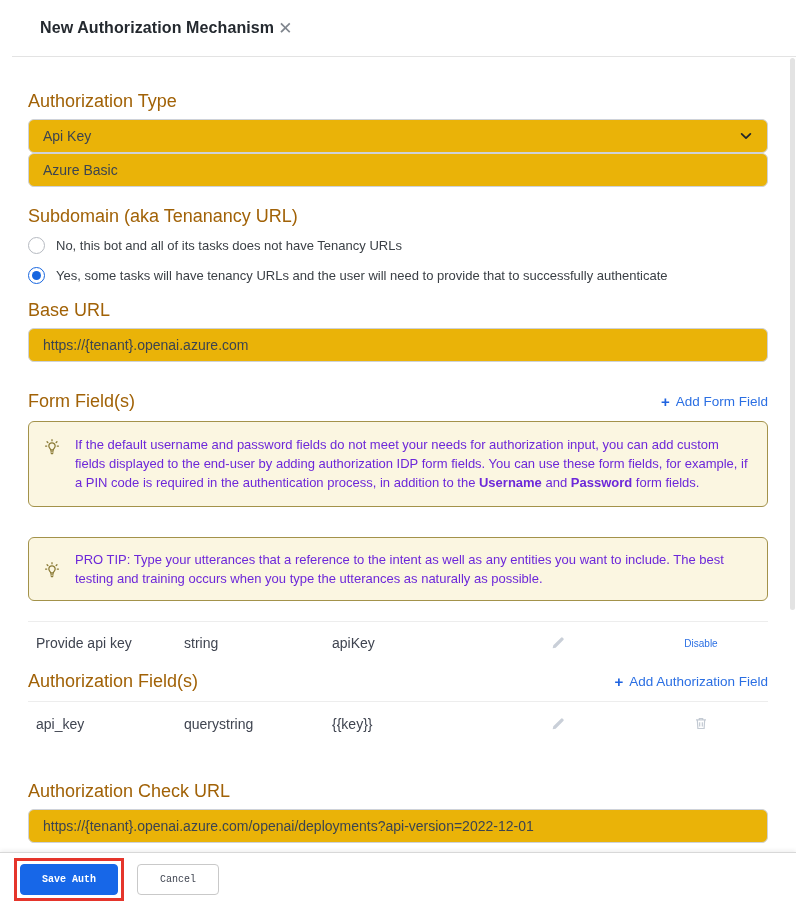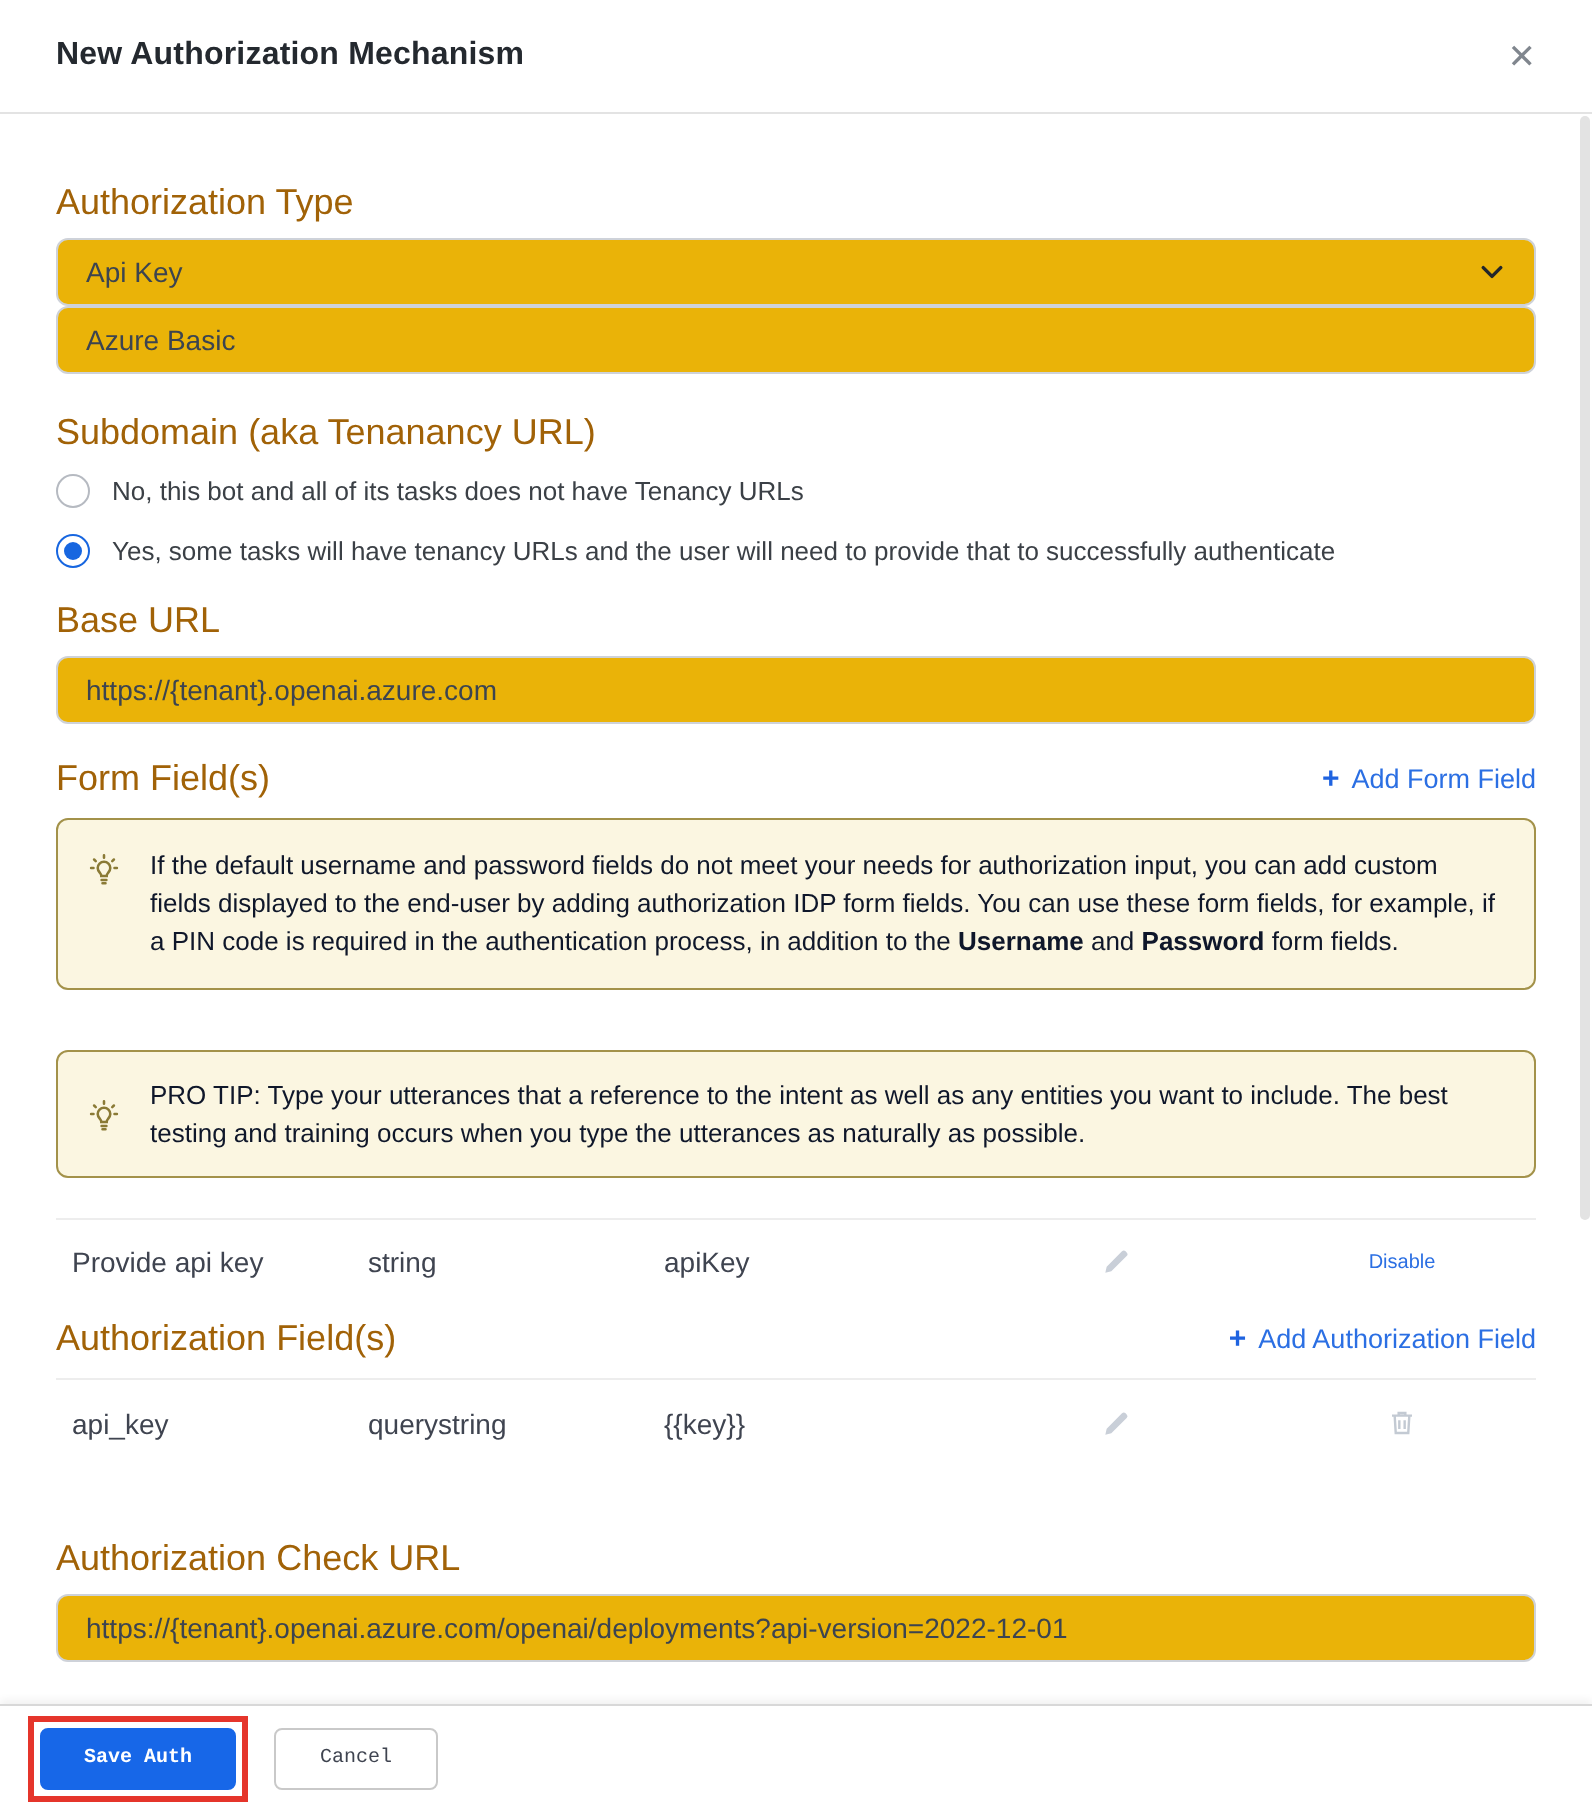--- a/index.html
+++ b/index.html
@@ -2,51 +2,51 @@
 <html><head>
 <meta charset="utf-8">
 <style>
   * { margin:0; padding:0; box-sizing:border-box; }
   html,body { width:796px; height:908px; background:#fff; overflow:hidden;
     font-family:"Liberation Sans","DejaVu Sans",sans-serif; color:#3c4450; }
   .modal { width:796px; height:908px; display:flex; flex-direction:column; position:relative; }
 
   
   .modal-header { height:57px; flex:0 0 auto; display:flex; align-items:center;
-    justify-content:space-between; padding:0 24px 0 28px; border-bottom:1px solid #e3e3e3; }
+    padding:0 24px 0 28px; border-bottom:1px solid #e3e3e3;margin-left:12px; }
   .modal-title { font-size:16px; font-weight:bold; color:#24292f; letter-spacing:.1px; }
   .close-btn { font-size:17px; color:#80868e; cursor:pointer; line-height:1; padding:4px; }
 
   
   .modal-body { flex:1 1 auto; padding:34px 28px 0 28px; position:relative; overflow:hidden; }
   .field-label { font-size:18px; color:#a16207; margin-bottom:7px; }
   .text-box { width:100%; height:34px; border:1px solid #ced2d9; border-radius:6px;
     background:#eab308; display:flex; align-items:center; padding:0 14px; font-size:14px;
     color:#3c4450; }
   .select-box { justify-content:space-between; }
   .chev { width:14px; height:14px; flex:0 0 auto; }
 
-  .mt19 { margin-top:19px; } .mt13 { margin-top:13px; } .mt29 { margin-top:17px; }
+  .mt19 { margin-top:19px; } .mt13 { margin-top:13px; } .mt29 { margin-top:29px; }
 
   
   .radio-row { display:flex; align-items:center; gap:11px; margin-top:10px; font-size:13px; color:#3b4046; }
   .radio { width:17px; height:17px; border-radius:50%; border:1.6px solid #b6bac1; background:#fff;
     flex:0 0 auto; position:relative; }
   .radio.checked { border-color:#1766e0; }
   .radio.checked::after { content:""; position:absolute; inset:2.6px; border-radius:50%; background:#1766e0; }
 
   
   .section-row { display:flex; align-items:center; justify-content:space-between; }
   .add-link { font-size:13.5px; color:#2b6fe3; display:flex; align-items:center; gap:6px; cursor:pointer; }
   .plus { font-weight:bold; font-size:15px; color:#1f63e0; }
 
   
   .note { margin-top:9px; border:1px solid #a3924a; border-radius:6px; background:#fbf6e1;
     padding:13px 18px 13px 14px; display:flex; gap:14px; font-size:13px; line-height:1.48;
-    color:#0f172a; }
+    color:#6d28d9; }
   .note.protip { margin-top:30px; align-items:center; padding-top:12px; padding-bottom:12px; }
   .note b { font-weight:bold; }
   .bulb { flex:0 0 auto; width:18px; margin-top:2px; }
 
   
   .divider { border-top:1px solid #ededed; margin-top:20px; }
   .divider2 { border-top:1px solid #ededed; margin-top:9px; }
   .frow { display:grid; grid-template-columns:148px 148px 150px 152px 1fr;
     align-items:center; padding:13px 0 13px 8px; font-size:14px; color:#3f4450; }
   .frow .cicon { justify-self:center; }

